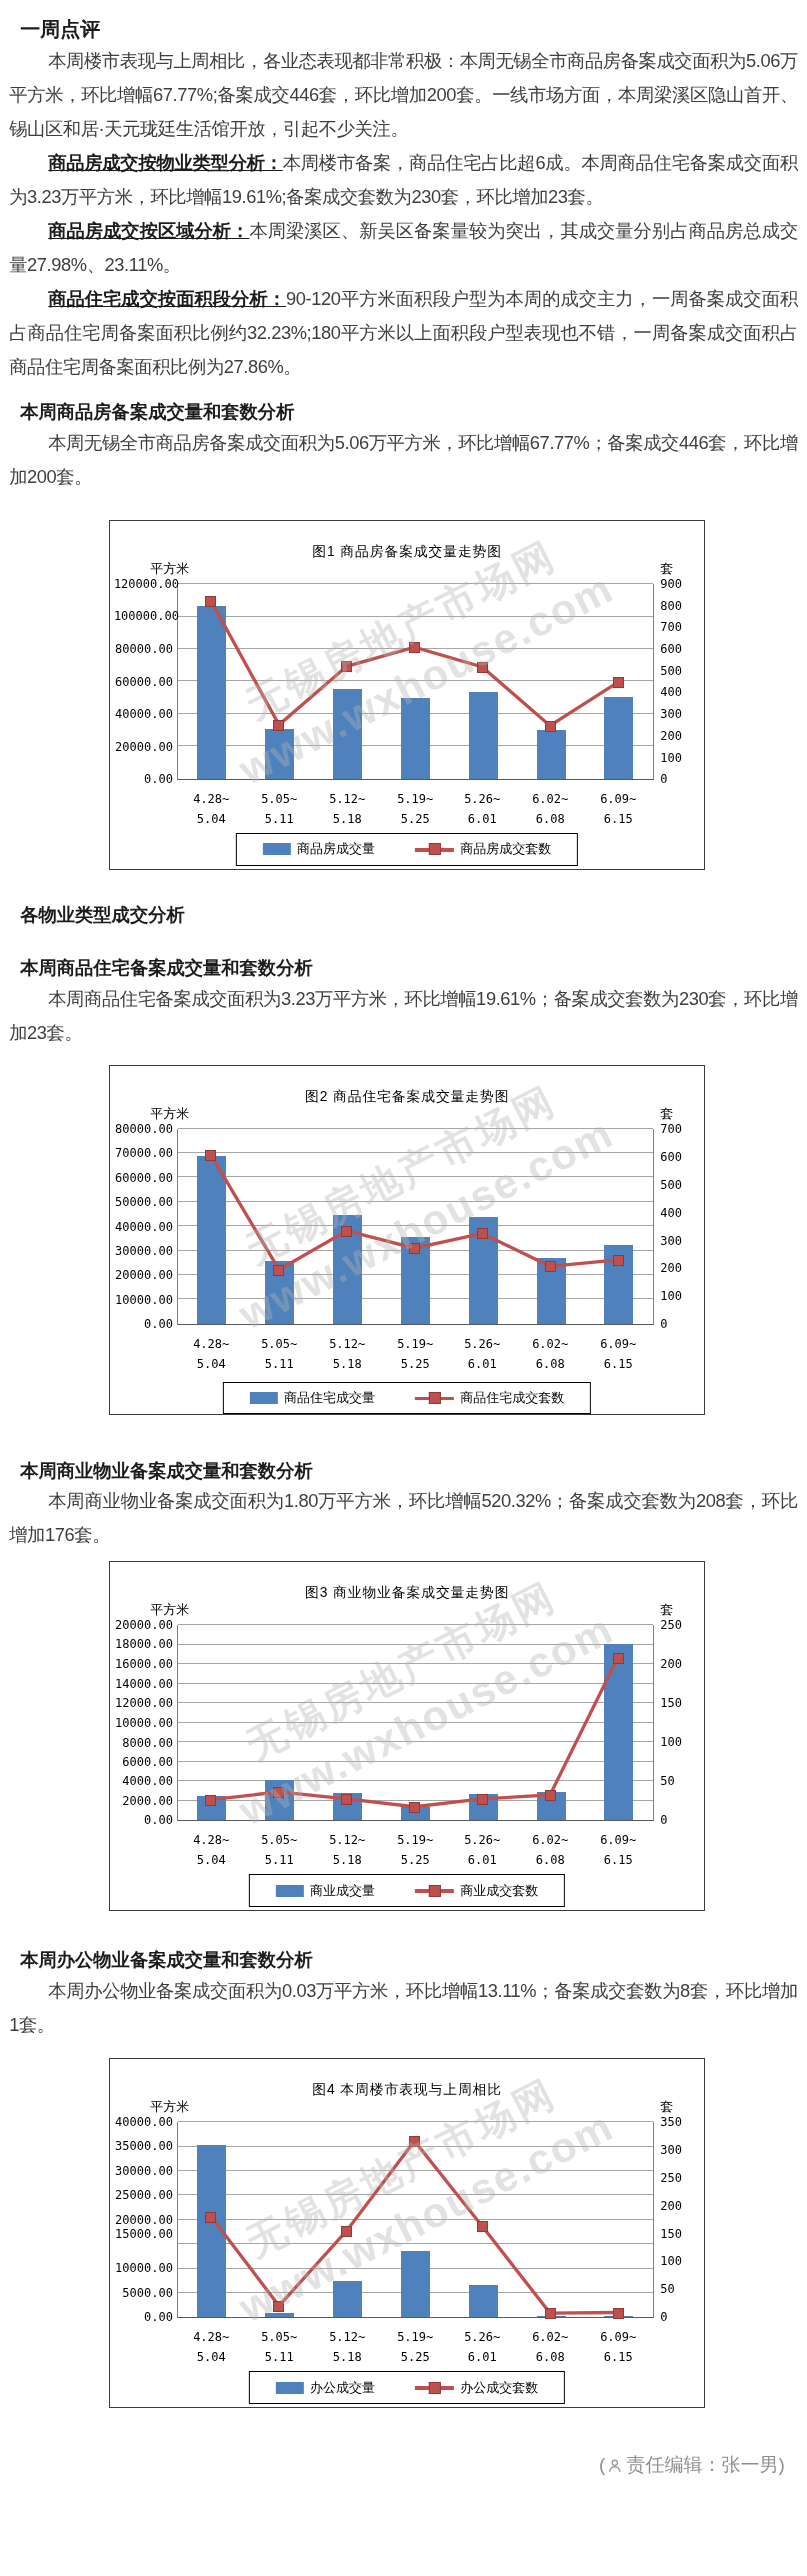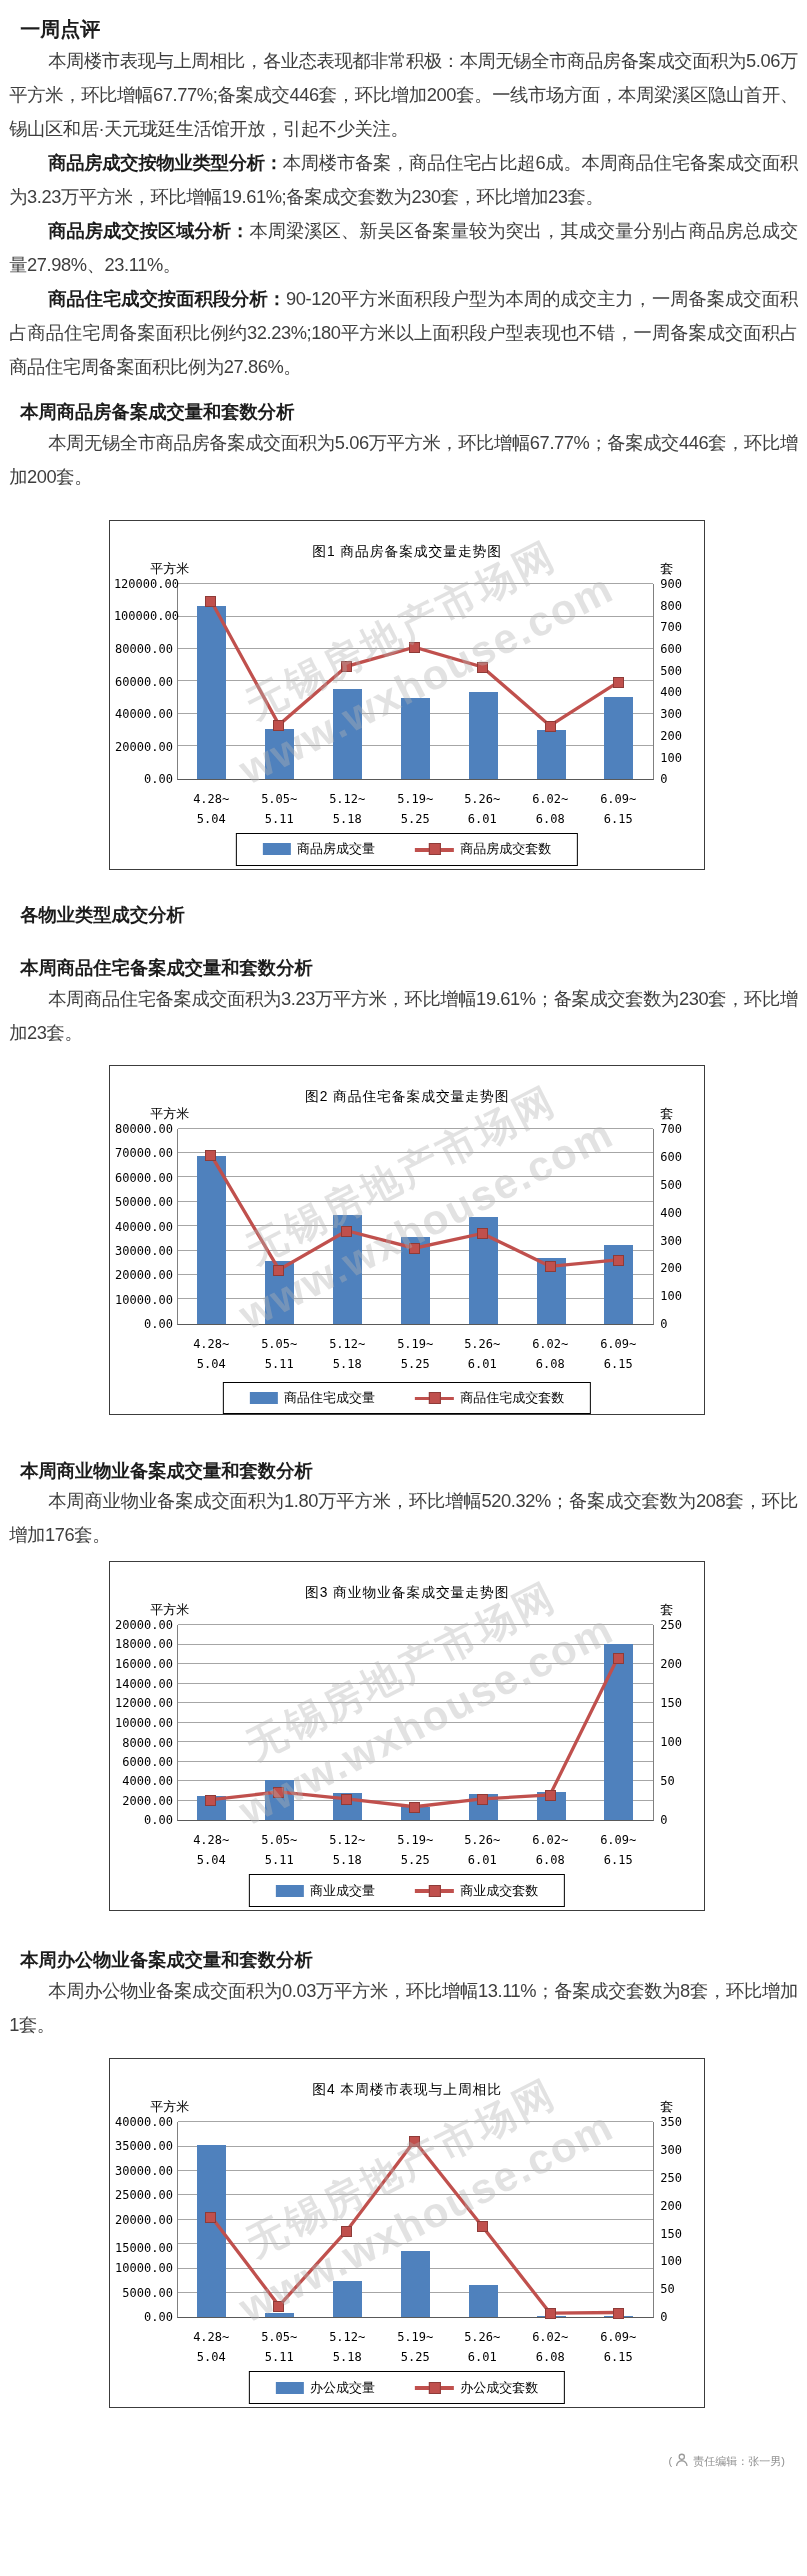--- a/index.html
+++ b/index.html
@@ -5,21 +5,21 @@
   html,body { margin:0; padding:0; background:#ffffff; }
   body { width:807px; font-family:"Liberation Sans","DejaVu Sans",sans-serif; color:#3e3e3e; }
   .page { padding:0 9.2px; }
 
   .h1 { font-size:20px; line-height:29px; font-weight:bold; color:#1c1c1c;
         margin:14.7px 0 0 11px; }
   .sec-h { font-size:18.3px; line-height:27.5px; font-weight:bold; color:#1c1c1c;
         margin:0 0 0 11px; }
   p.body { font-size:18.3px; line-height:34px; margin:0; text-align:justify;
         text-indent:39px; letter-spacing:-0.4px; color:#3e3e3e; }
-  p.body b { color:#1c1c1c; }
+  p.body b { color:#1c1c1c;text-decoration:underline; }
 
   .mt14{margin-top:13px}.mt16{margin-top:14.7px}.mt18{margin-top:16.5px}
   .mt20{margin-top:18.3px}.mt28{margin-top:26px}.mt34{margin-top:31px}
   .mt38{margin-top:35px}.mt46{margin-top:42px}.mt10{margin-top:9.2px}
 
   .chart-box { position:relative; width:594px; height:348px; margin-left:100px;
         border:0.9px solid #3c3c3c; background:#fff; overflow:hidden; }
   .c-title { position:absolute; left:0; right:0; top:22px; text-align:center;
         font-size:13.8px; font-weight:normal; color:#000; letter-spacing:0.9px; }
   .unit { position:absolute; font-size:13px; color:#000; }
@@ -42,21 +42,21 @@
   .lg-bar { width:27.5px; height:12px; background:#4f81bd; }
   .lg-line { position:relative; width:39px; height:12px; }
   .lg-line .ln { position:absolute; top:4.6px; left:0; right:0; height:3.7px; background:#c0504d; }
   .lg-line .sq { position:absolute; top:0; left:13.8px; width:12px; height:12px;
         background:#c0504d; border:0.9px solid #8e3b38; box-sizing:border-box; }
   .wm { position:absolute; z-index:7; pointer-events:none; text-align:center;
         transform:rotate(-27deg); color:rgba(178,178,178,0.38); font-weight:bold;
         font-size:39px; line-height:1.35; letter-spacing:3.7px; }
   .wm .wm2 { font-size:42px; letter-spacing:1.8px; }
 
-  .footer { margin:44px 13px 3.7px 0; text-align:right; font-size:11px; color:#8f8f8f; }
+  .footer { margin:44px 13px 3.7px 0; text-align:right; font-size:19px; color:#8f8f8f; }
   .footer svg { vertical-align:-2.8px; margin:0 3.7px 0 1.8px; }
 </style>
 </head>
 <body>
 
 <div class="page">
 
   <h1 class="h1">一周点评</h1>
 
   <p class="body mt20">本周楼市表现与上周相比，各业态表现都非常积极：本周无锡全市商品房备案成交面积为5.06万平方米，环比增幅67.77%;备案成交446套，环比增加200套。一线市场方面，本周梁溪区隐山首开、锡山区和居·天元珑廷生活馆开放，引起不少关注。</p>
@@ -343,21 +343,21 @@
         <div class="bar" title="办公成交量 13500" style="left: 223px; width: 29px; height: 66px;"></div>
         <div class="bar" title="办公成交量 6600" style="left: 291px; width: 29px; height: 32px;"></div>
         <div class="bar" title="办公成交量 300" style="left: 359px; width: 29px; height: 1.5px;"></div>
         <div class="bar" title="办公成交量 300" style="left: 426px; width: 29px; height: 1.5px;"></div>
       </div>
       <div class="tick tick-l" style="top: 56px;">40000.00</div>
       <div class="tick tick-l" style="top: 80px;">35000.00</div>
       <div class="tick tick-l" style="top: 105px;">30000.00</div>
       <div class="tick tick-l" style="top: 129px;">25000.00</div>
       <div class="tick tick-l" style="top: 154px;">20000.00</div>
-      <div class="tick tick-l" style="top: 182px;">15000.00</div>
+      <div class="tick tick-l" style="top: 168px;">15000.00</div>
       <div class="tick tick-l" style="top: 202px;">10000.00</div>
       <div class="tick tick-l" style="top: 227px;">5000.00</div>
       <div class="tick tick-l" style="top: 251px;">0.00</div>
       <div class="tick" style="left: 550px; top: 56px;">350</div>
       <div class="tick" style="left: 550px; top: 84px;">300</div>
       <div class="tick" style="left: 550px; top: 112px;">250</div>
       <div class="tick" style="left: 550px; top: 140px;">200</div>
       <div class="tick" style="left: 550px; top: 168px;">150</div>
       <div class="tick" style="left: 550px; top: 195px;">100</div>
       <div class="tick" style="left: 550px; top: 223px;">50</div>

